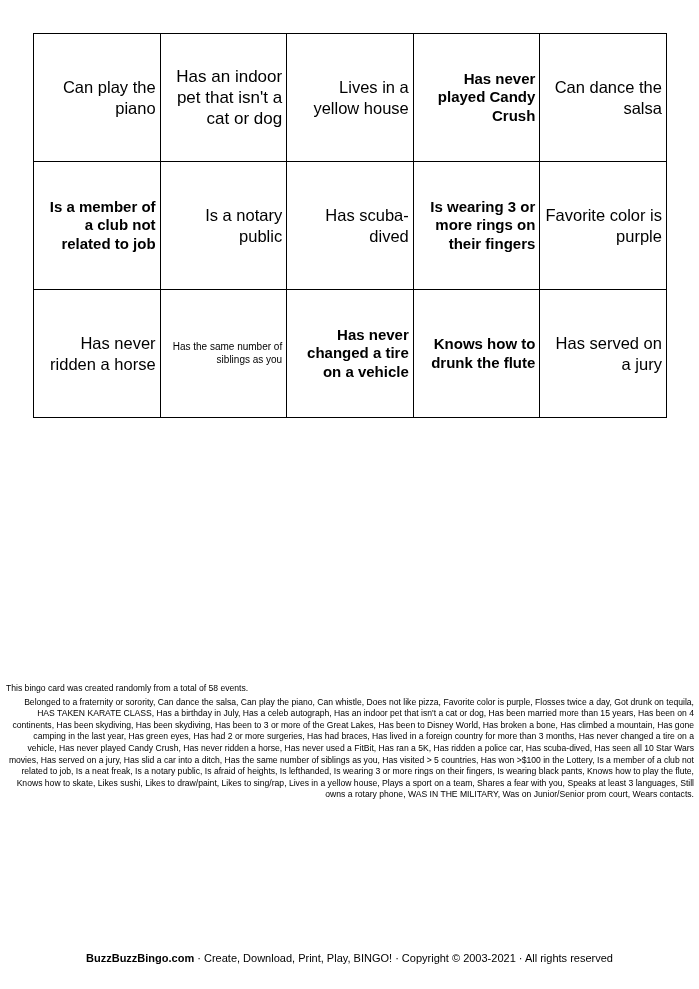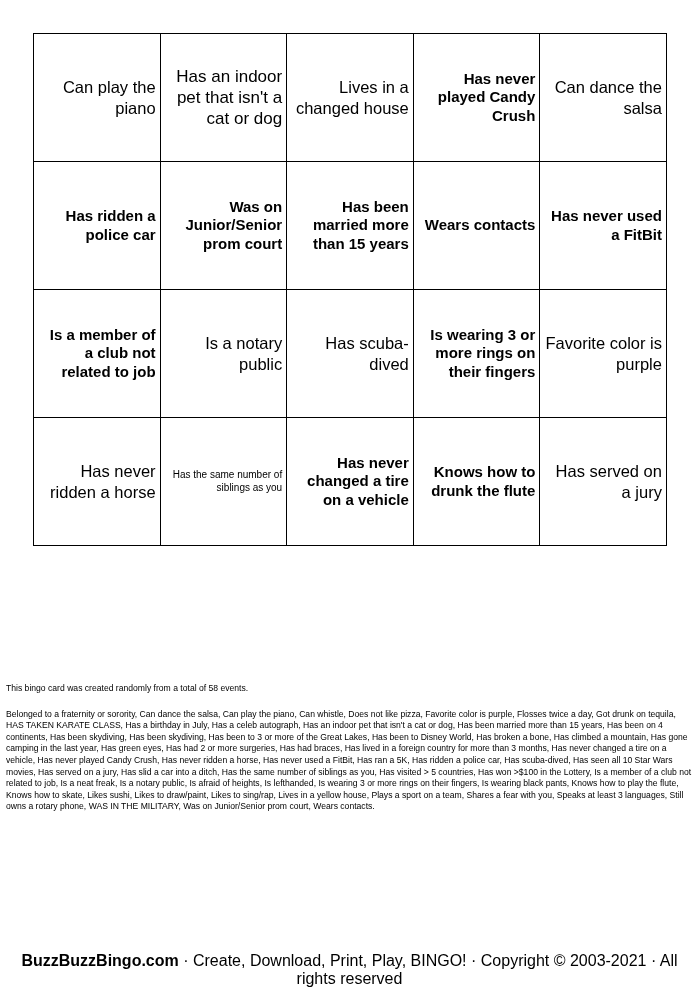--- a/index.html
+++ b/index.html
@@ -51,58 +51,51 @@
   .legend {
     position: absolute;
     left: 6px;
     top: 683px;
     width: 688px;
     font-size: 8.6px;
     line-height: 1.35;
     color: #000;
   }
   .legend .intro {
-    margin-bottom: 14px;
+    margin-bottom: 2px;
   }
   .legend .list {
-    text-align: left;
+    text-align: right;
   }
   .footer {
     position: absolute;
     left: 0;
     top: 952px;
     width: 699px;
     text-align: center;
-    font-size: 16px;
+    font-size: 11px;
   }
   .footer .brand {
     font-weight: bold;
   }
 </style>
 </head>
 <body>
 
 <div class="page">
 
   <div class="bingo-wrap">
     <table class="bingo">
       <tbody>
         <tr>
           <td class="sz-lg">Can play the piano</td>
           <td class="sz-sm">Has an indoor pet that isn't a cat or dog</td>
-          <td class="sz-lg">Lives in a changed house</td>
+          <td class="sz-lg">Lives in a yellow house</td>
           <td class="sz-md">Has never played Candy Crush</td>
           <td class="sz-lg">Can dance the salsa</td>
-        </tr>
-        <tr>
-          <td class="sz-md">Has ridden a police car</td>
-          <td class="sz-md">Was on Junior/Senior prom court</td>
-          <td class="sz-md">Has been married more than 15 years</td>
-          <td class="sz-md">Wears contacts</td>
-          <td class="sz-md">Has never used a FitBit</td>
         </tr>
         <tr>
           <td class="sz-md">Is a member of a club not related to job</td>
           <td class="sz-lg">Is a notary public</td>
           <td class="sz-lg">Has scuba-dived</td>
           <td class="sz-md">Is wearing 3 or more rings on their fingers</td>
           <td class="sz-lg">Favorite color is purple</td>
         </tr>
         <tr>
           <td class="sz-lg">Has never ridden a horse</td>

